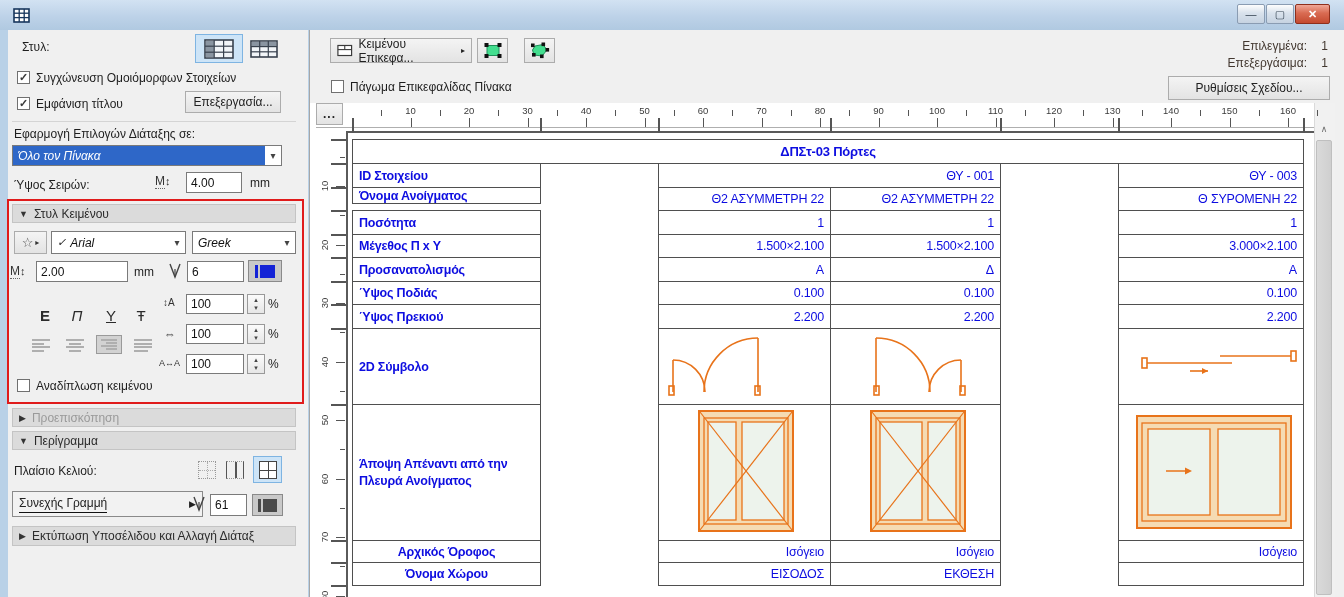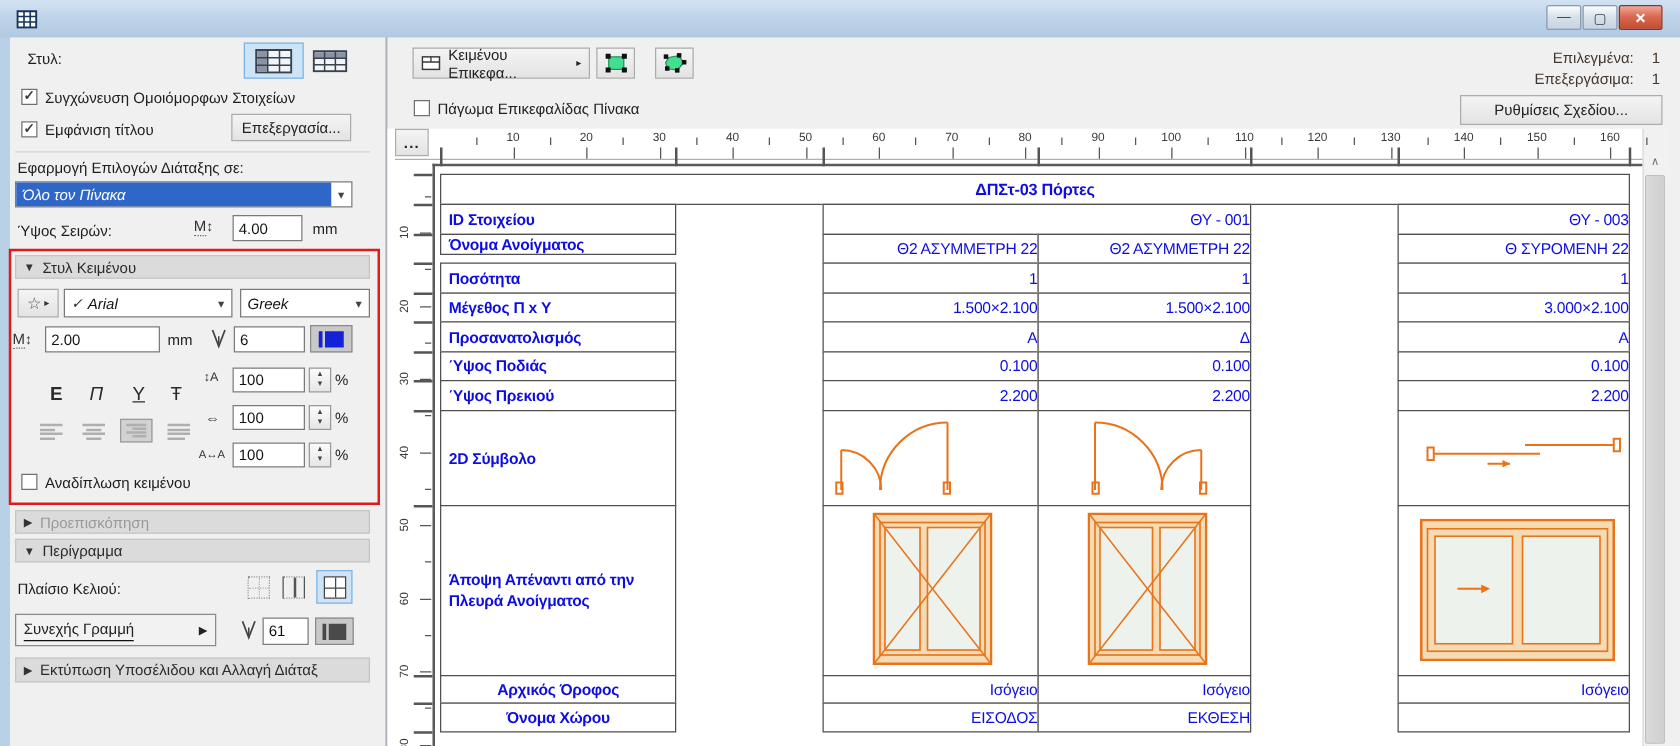--- a/index.html
+++ b/index.html
@@ -40,21 +40,21 @@
   .iconbtn{box-sizing:border-box;display:flex;align-items:center;justify-content:center;}
   .selhl{background:#CDE4F7;border:1px solid #7EB4E2;}
   
   .tick{position:absolute;background:#555;}
   .rnum{position:absolute;font-size:9.5px;color:#3a3a3a;transform:translateX(-50%);white-space:nowrap;}
   .vnum{position:absolute;font-size:9.5px;color:#3a3a3a;transform:translate(-50%,-50%) rotate(-90deg);white-space:nowrap;}
   
   .cell{position:absolute;box-sizing:border-box;border:1px solid #4F4F4F;background:#fff;color:#0D0DE0;
         font-size:12.5px;display:flex;align-items:center;letter-spacing:-0.2px;}
   .cell.hdr{font-weight:bold;padding-left:6px;}
-  .cell.val{justify-content:flex-end;padding-right:0;}
+  .cell.val{justify-content:flex-end;padding-right:6px;}
   .cell.center{justify-content:center;}
   .cell.draw{justify-content:center;}
   .sb-track{background:#F1F1F1;border-left:1px solid #DADADA;}
   .sb-thumb{background:linear-gradient(90deg,#DADADA,#CFCFCF);border:1px solid #BFBFBF;box-sizing:border-box;border-radius:2px;}
 </style>
 </head>
 <body>
 
 <div id="stage">
 
@@ -244,21 +244,21 @@
       <div style="position:absolute;left:50%;top:0;width:1.5px;height:100%;background:#555"></div>
     </div>
   </div>
   <div class="abs iconbtn selhl" style="left:253px;top:456px;width:29px;height:27px">
     <div class="frameicon" style="border:1.5px solid #444;background:#fff">
       <div style="position:absolute;left:50%;top:0;width:1.5px;height:100%;background:#444"></div>
       <div style="position:absolute;top:50%;left:0;height:1.5px;width:100%;background:#444"></div>
     </div>
   </div>
 
-  <div class="abs btn" style="left:12px;top:491px;width:161px;height:26px;justify-content:space-between;padding:0 6px;background:#F2F2F2;border-color:#8a8a8a">
+  <div class="abs btn" style="left:12px;top:491px;width:191px;height:26px;justify-content:space-between;padding:0 6px;background:#F2F2F2;border-color:#8a8a8a">
     <span style="border-bottom:1.5px solid #111;padding-bottom:2px">Συνεχής Γραμμή</span>
     <span style="font-size:9px">▶</span>
   </div>
   <svg class="abs" style="left:192px;top:495px" width="14" height="18" viewBox="0 0 14 18">
     <path d="M2,2 L7,15 L12,2" fill="none" stroke="#444" stroke-width="1.4"></path>
     <line x1="7" y1="15" x2="7" y2="7" stroke="#444" stroke-width="1.2"></line>
   </svg>
   <div class="abs field" style="left:210px;top:494px;width:37px;height:22px">61</div>
   <div class="abs penchip" style="left:252px;top:494px;width:31px;height:22px">
     <i style="width:3px;height:13px;background:#4A4A4A"></i>

